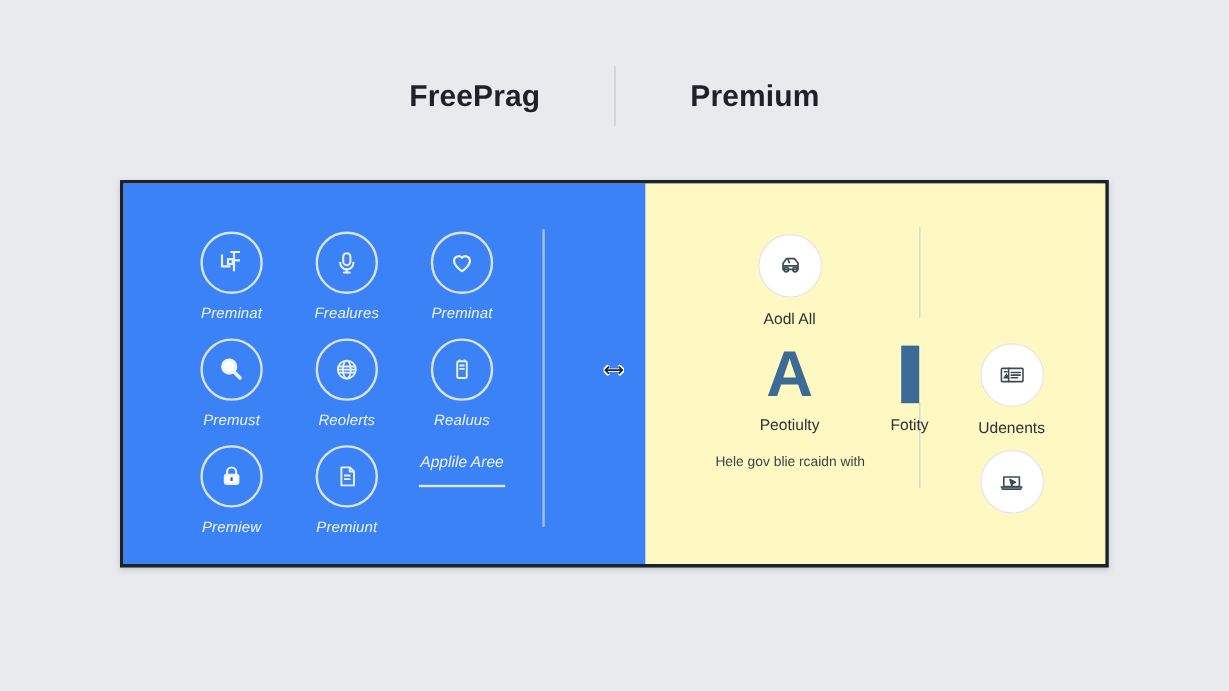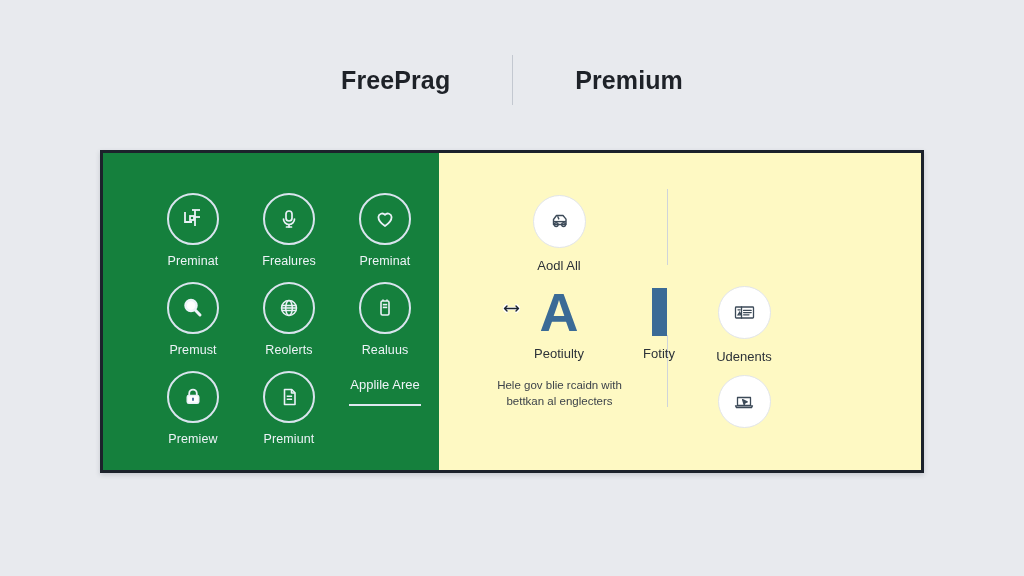--- a/index.html
+++ b/index.html
@@ -49,24 +49,25 @@
     height: 323px;
     border: 3px solid #1c222b;
     box-sizing: border-box;
     display: flex;
     background: #fdfdfd;
     box-shadow: 0 2px 5px rgba(40,50,65,0.18);
   }
 
   
   .pane-left {
-    width: 336px;
-    background: #15803d;
+    width: 435px;
+    background: #3b82f6;
     position: relative;
     flex: none;
+    font-style: italic;
   }
   .pane-left .inner-divider {
     position: absolute;
     left: 349px;
     top: 38px;
     width: 2px;
     height: 248px;
     background: #b7c8da;
     opacity: 0.85;
   }
@@ -343,21 +344,20 @@
           <path d="M11.5 9v11"></path>
           <path d="M8 11.8h2.2M8.1 16.8l1.6-2.6 1.6 2.6z"></path>
           <path d="M13.6 12.4h7.6M13.6 14.6h7.6M13.6 16.8h5.4"></path>
         </svg>
       </div>
       <div class="rtile-label">Udenents</div>
     </div>
 
     <div class="bodytext">
       <div>Hele gov blie rcaidn with</div>
-      <div>bettkan al englecters</div>
     </div>
 
     <div class="rtile" style="left:245px; top:222px;">
       <div class="circle-pale">
         <svg width="28" height="28" viewBox="0 0 28 28" fill="none" stroke="#3c4a58" stroke-width="1.3" stroke-linejoin="round">
           <path d="M7.5 9.5h13v8h-13z"></path>
           <path d="M5.5 17.8h17l-1 1.8h-15z"></path>
           <path d="M12.6 11.6l4.6 2.3-2.1 0.8-0.9 2z" fill="#3c4a58"></path>
         </svg>
       </div>

